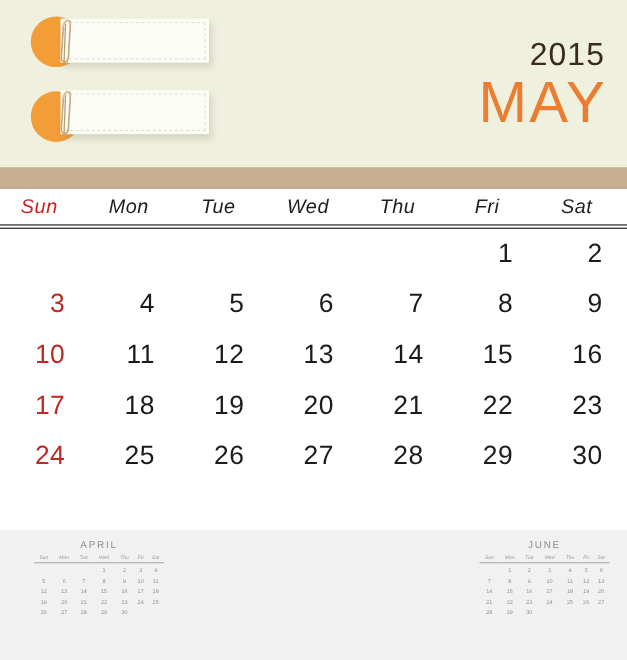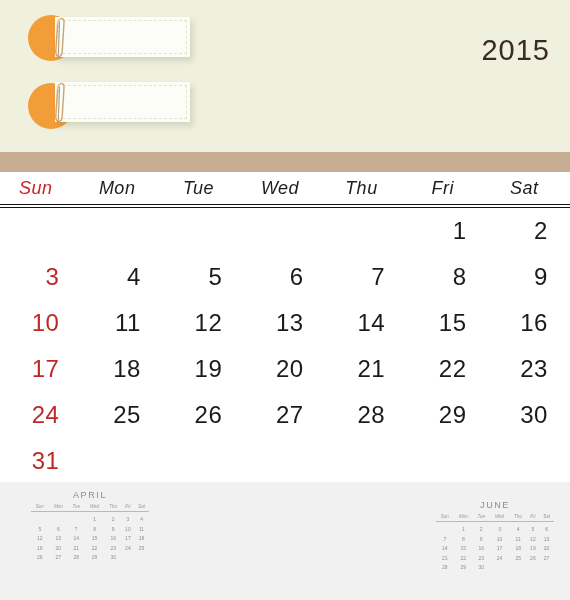--- a/index.html
+++ b/index.html
@@ -197,21 +197,21 @@
     height: 132px;
     background: #f1f1f1;
   }
 
   .mini {
     position: absolute;
     top: 8px;
     width: 140px;
   }
   .mini.prev { left: 20px; }
-  .mini.next { left: 425px; margin-top: 10px; }
+  .mini.next { left: 425px; }
 
   .mini-title {
     text-align: center;
     font-family: "Liberation Sans", sans-serif;
     font-size: 9px;
     letter-spacing: 1.6px;
     color: #8c8c8c;
     margin-bottom: 4px;
   }
 
@@ -267,20 +267,21 @@
       </div>
       <svg class="clip" viewBox="0 0 12 46">
         <path d="M8.4 3.5 C10.4 3.5 11.2 5.2 11.0 7.2 L9.2 36.5 C9.0 39.4 7.6 41.5 5.6 41.4 C3.6 41.3 2.6 39.2 2.8 36.3 L4.6 9.0" fill="none" stroke="#c9a97c" stroke-width="1.5" stroke-linecap="round"></path>
         <path d="M4.6 9.0 C4.8 6.2 6.4 3.5 8.4 3.5" fill="none" stroke="#d9bd92" stroke-width="1.5" stroke-linecap="round"></path>
         <path d="M6.6 7.0 L5.2 42.0" fill="none" stroke="#b59a74" stroke-width="1.1" stroke-linecap="round"></path>
       </svg>
     </div>
 
     <div class="title-block">
       <span class="title-year">2015</span>
+      <span class="title-month">MAY</span>
     </div>
   </div>
 
   <div class="tan-bar"></div>
 
   <div class="calendar">
     <div class="dow-row">
       <div class="dow sun">Sun</div>
       <div class="dow">Mon</div>
       <div class="dow">Tue</div>
@@ -332,21 +333,20 @@
       <div class="week">
         <div class="day sun">24</div>
         <div class="day">25</div>
         <div class="day">26</div>
         <div class="day">27</div>
         <div class="day">28</div>
         <div class="day">29</div>
         <div class="day">30</div>
       </div>
       <div class="week">
-        <div class="day sun">31</div>
         <div class="day"></div>
         <div class="day"></div>
         <div class="day"></div>
         <div class="day"></div>
         <div class="day"></div>
         <div class="day"></div>
       </div>
     </div>
   </div>
 

